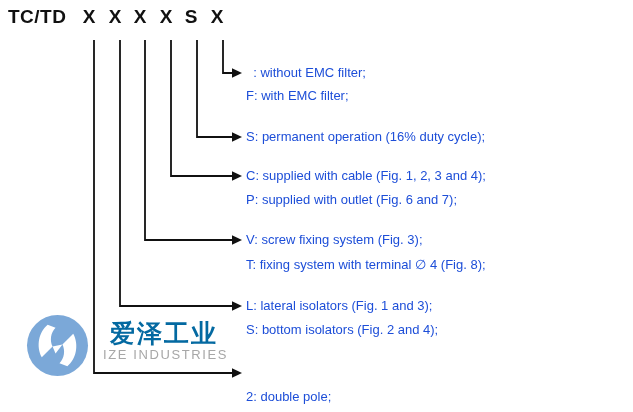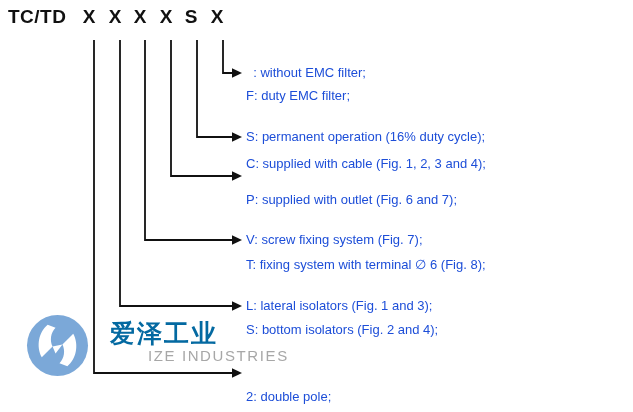--- a/index.html
+++ b/index.html
@@ -28,22 +28,22 @@
     white-space:pre;color:#1d4ed8;
   }
   .logo-mark{position:absolute;left:26px;top:314px;}
   .logo-cn{
     position:absolute;left:110px;top:317px;
     font-size:25px;font-weight:600;letter-spacing:2px;
     color:#0369a1;white-space:pre;
   }
   .logo-en{
     position:absolute;left:103px;top:347px;
-    font-size:15px;letter-spacing:1.6px;
-    color:#a7a7a7;white-space:pre;margin-left:45px;
+    font-size:13px;letter-spacing:1.6px;
+    color:#a7a7a7;white-space:pre;
   }
 </style>
 </head>
 <body>
 
 <div class="canvas">
 
   <span class="title-prefix">TC/TD</span>
   <span class="code-letter" style="left:89px">X</span>
   <span class="code-letter" style="left:115px">X</span>
@@ -65,29 +65,29 @@
       <polygon points="232,68.2 232,77.8 242,73"></polygon>
       <polygon points="232,132.2 232,141.8 242,137"></polygon>
       <polygon points="232,171.2 232,180.8 242,176"></polygon>
       <polygon points="232,235.2 232,244.8 242,240"></polygon>
       <polygon points="232,301.2 232,310.8 242,306"></polygon>
       <polygon points="232,368.2 232,377.8 242,373"></polygon>
     </g>
   </svg>
 
   <div class="legend-row" style="left:246px;top:63px">  : without EMC filter;</div>
-  <div class="legend-row" style="left:246px;top:86px">F: duty EMC filter;</div>
+  <div class="legend-row" style="left:246px;top:86px">F: with EMC filter;</div>
 
   <div class="legend-row" style="left:246px;top:127px">S: permanent operation (16% duty cycle);</div>
 
-  <div class="legend-row" style="left:246px;top:154px">C: supplied with cable (Fig. 1, 2, 3 and 4);</div>
+  <div class="legend-row" style="left:246px;top:166px">C: supplied with cable (Fig. 1, 2, 3 and 4);</div>
   <div class="legend-row" style="left:246px;top:190px">P: supplied with outlet (Fig. 6 and 7);</div>
 
-  <div class="legend-row" style="left:246px;top:230px">V: screw fixing system (Fig. 7);</div>
-  <div class="legend-row" style="left:246px;top:255px">T: fixing system with terminal ∅ 6 (Fig. 8);</div>
+  <div class="legend-row" style="left:246px;top:230px">V: screw fixing system (Fig. 3);</div>
+  <div class="legend-row" style="left:246px;top:255px">T: fixing system with terminal ∅ 4 (Fig. 8);</div>
 
   <div class="legend-row" style="left:246px;top:296px">L: lateral isolators (Fig. 1 and 3);</div>
   <div class="legend-row" style="left:246px;top:320px">S: bottom isolators (Fig. 2 and 4);</div>
 
   <div class="legend-row" style="left:246px;top:387px">2: double pole;</div>
 
   <svg class="logo-mark" width="63" height="63" viewBox="0 0 64 64">
     <circle cx="32" cy="32" r="31" fill="#7ba8d8"></circle>
     <path fill="#ffffff" d="M22,11 C13,18 10,33 16,44 L27,33 C24,27 25,19 30,14 Z"></path>
     <path fill="#ffffff" d="M42,53 C51,46 54,31 48,20 L37,31 C40,37 39,45 34,50 Z"></path>

